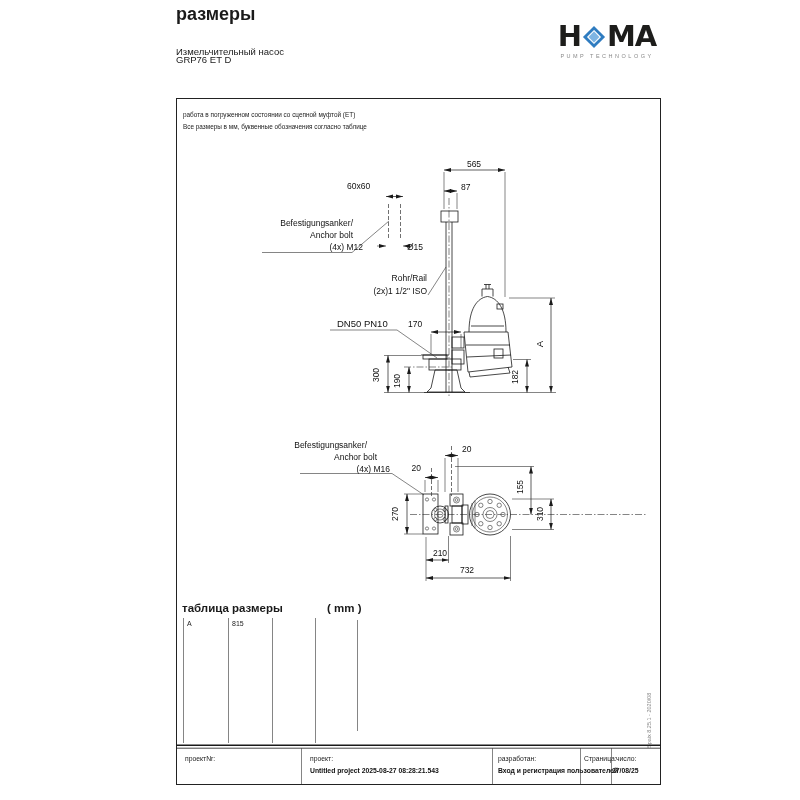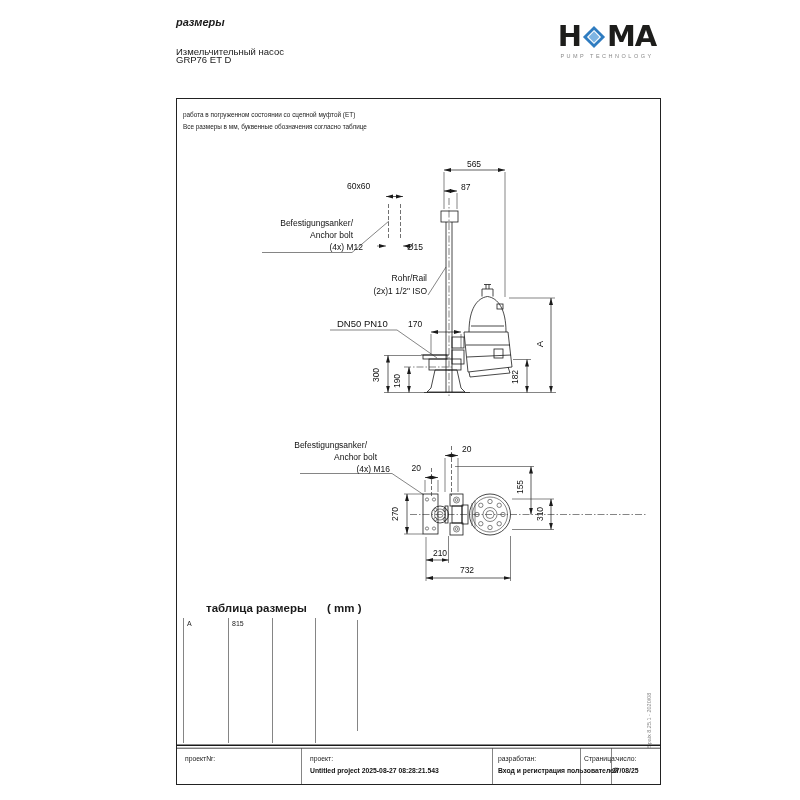--- a/index.html
+++ b/index.html
@@ -1,28 +1,28 @@
 <!DOCTYPE html>
 <html><head>
 <meta charset="utf-8">
 <style>
   html,body{margin:0;padding:0;}
   body{width:800px;height:800px;background:#ffffff;position:relative;
        font-family:"Liberation Sans",sans-serif;color:#1a1a1a;overflow:hidden;}
   .abs{position:absolute;}
-  .hdr-title{left:176px;top:16px;font-size:11px;font-weight:bold;font-style:italic;}
+  .hdr-title{left:176px;top:4px;font-size:18px;font-weight:bold;}
   .hdr-model{left:176px;top:40px;font-size:9.5px;margin-top:14px;}
   .hdr-sub{left:176px;top:46px;font-size:9.5px;}
   .logo{left:551px;top:22px;width:112px;text-align:center;}
   .logo-row{display:flex;align-items:center;justify-content:center;}
   .logo-letters{font-family:"DejaVu Sans",sans-serif;font-weight:bold;font-size:29px;
                 letter-spacing:-1px;color:#1d1d1b;line-height:1;transform:scaleY(.95);}
   .logo-tag{font-size:5.5px;letter-spacing:2.5px;color:#8a8a8a;margin-top:2px;white-space:nowrap;}
   .note{font-size:6.4px;color:#222;}
-  .tbl-title{left:182px;top:602px;font-size:11.5px;font-weight:bold;margin-left:24px;}
+  .tbl-title{left:182px;top:602px;font-size:11.5px;font-weight:bold;}
   .tbl-unit{left:303px;top:602px;font-size:11.5px;font-weight:bold;margin-left:24px;}
   .tbl-cell{font-size:7px;color:#222;}
   .ft-label{font-size:6.8px;color:#222;white-space:nowrap;}
   .ft-value{font-size:6.8px;font-weight:bold;color:#111;white-space:nowrap;}
   .spaix{left:646px;top:748px;transform:rotate(-90deg);transform-origin:0 0;
          font-size:5.5px;color:#888;white-space:nowrap;}
   svg{position:absolute;left:0;top:0;}
   .ln{stroke:#1a1a1a;stroke-width:.8;fill:none;}
   .thin{stroke:#333;stroke-width:.6;fill:none;}
   .dim{stroke:#1a1a1a;stroke-width:.7;fill:none;

